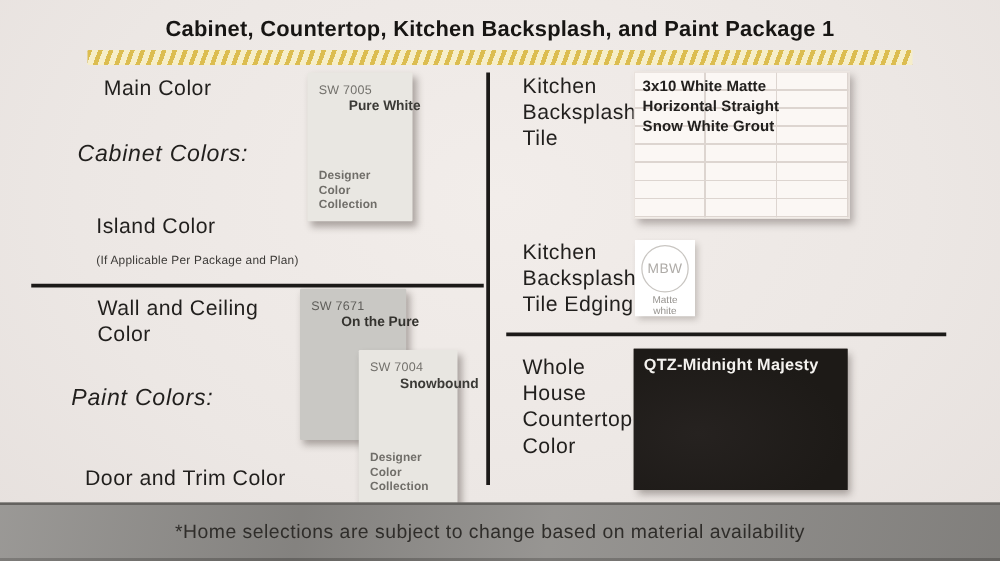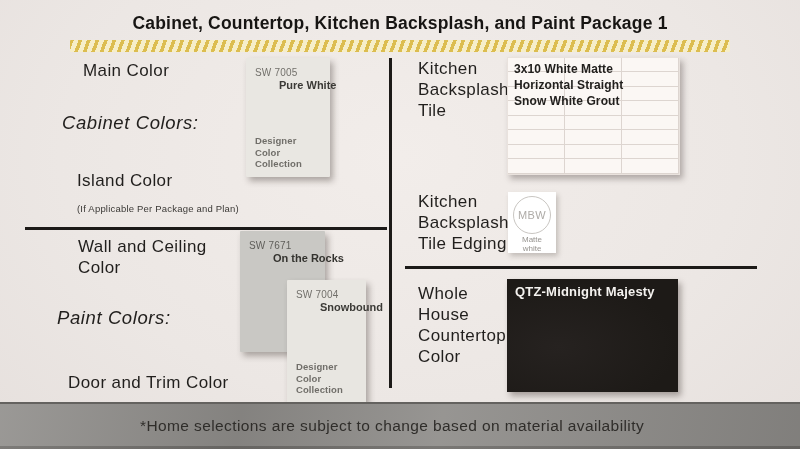--- a/index.html
+++ b/index.html
@@ -123,21 +123,21 @@
     <div>Wall and Ceiling</div>
     <div>Color</div>
   </div>
 
   <div class="lbl" style="left:68px;top:372px;">Door and Trim Color</div>
 
   <div class="lbl lbl-italic" style="left:30px;top:307px;">Paint Colors:</div>
 
   <div class="card" id="card-on-the-rocks">
     <div class="code" style="color:#5f5e5a;">SW 7671</div>
-    <div class="name" style="color:#34332f;">On the Rocks</div>
+    <div class="name" style="color:#34332f;">On the Pure</div>
   </div>
 
   <div class="card" id="card-snowbound">
     <div class="code">SW 7004</div>
     <div class="name">Snowbound</div>
     <div class="collection">Designer Color Collection</div>
   </div>
 
   <div class="vline" style="left:389px;top:58px;height:330px;"></div>
 

